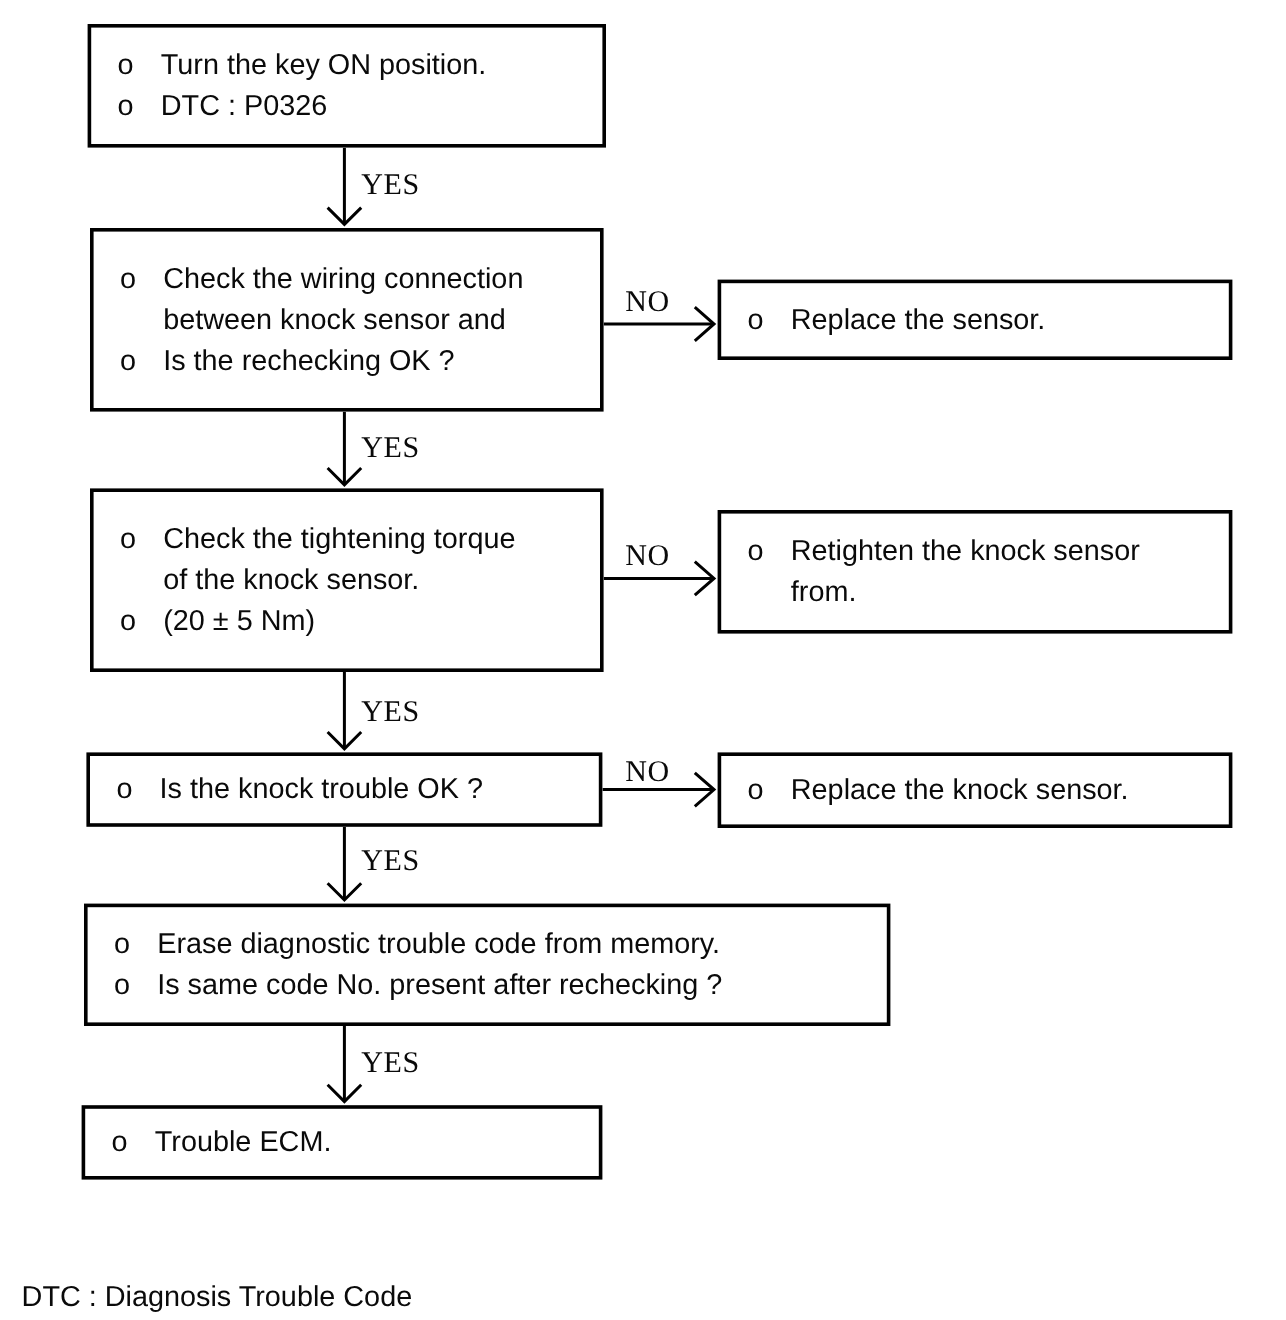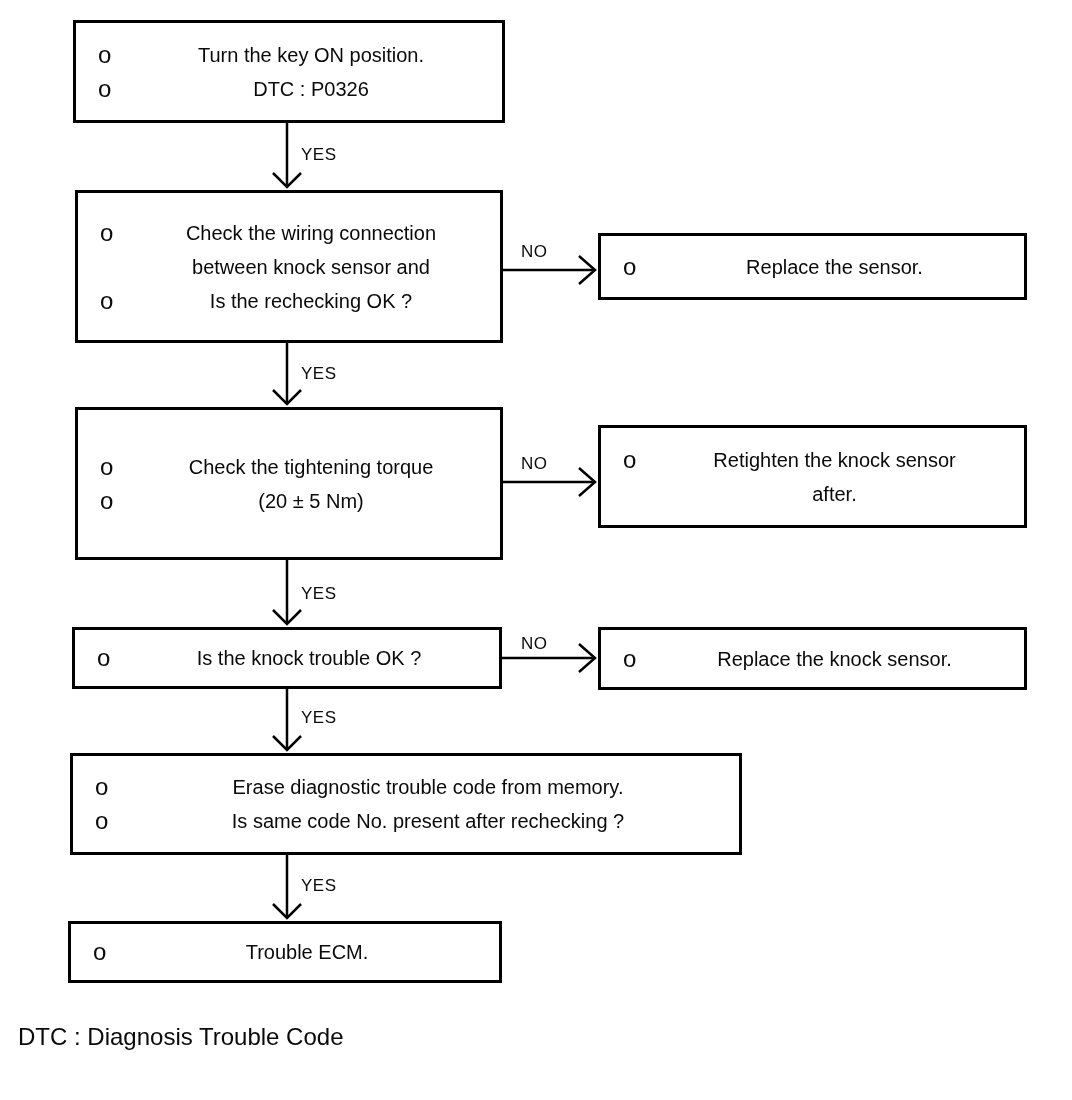--- a/index.html
+++ b/index.html
@@ -7,30 +7,30 @@
     position:relative;width:1072px;height:1100px;background:#ffffff;
     font-family:"Liberation Sans", sans-serif;color:#0a0a0a;overflow:hidden;
   }
   .box{
     position:absolute;box-sizing:border-box;border:3px solid #000;background:#fff;
     display:flex;flex-direction:column;justify-content:center;
     padding:4px 14px 4px 22px;
   }
   .row{display:flex;align-items:flex-start;}
   .marker{flex:0 0 36px;font-size:24px;line-height:34px;}
-  .text{flex:1;font-size:20px;line-height:34px;text-align:center;}
+  .text{flex:1;font-size:24px;line-height:34px;}
   .line{display:block;white-space:nowrap;}
   .conn-label{
-    position:absolute;font-size:17px;line-height:28px;letter-spacing:0.5px;
+    position:absolute;font-size:25px;line-height:28px;letter-spacing:0.5px;font-family:Liberation Serif, serif;
   }
   .connectors{position:absolute;left:0;top:0;}
   .footnotes{
     position:absolute;left:18px;top:1020px;font-size:24px;line-height:34px;
   }
-  .footnote-line{display:block;white-space:nowrap;}
+  .footnote-line{display:block;white-space:nowrap;margin-top:44px;}
 </style>
 </head>
 <body>
 
 <div class="canvas">
 
   <svg class="connectors" width="1072" height="1100" viewBox="0 0 1072 1100" stroke="#000" stroke-width="2.5" fill="none">
 
     <g>
       <line x1="287" y1="123" x2="287" y2="187"></line>
@@ -96,20 +96,21 @@
           <span class="line">Is the rechecking OK ?</span>
         </span>
     </div>
   </div>
 
   <div class="box" style="left:75px;top:407px;width:428px;height:153px">
     <div class="row">
       <span class="marker">o</span>
       <span class="text">
         <span class="line">Check the tightening torque</span>
+        <span class="line">of the knock sensor.</span>
       </span>
     </div>
     <div class="row">
       <span class="marker">o</span>
       <span class="text">
         <span class="line">(20 ± 5 Nm)</span>
       </span>
     </div>
   </div>
 
@@ -153,21 +154,21 @@
           <span class="line">Replace the sensor.</span>
         </span>
     </div>
   </div>
 
   <div class="box" style="left:598px;top:425px;width:429px;height:103px">
     <div class="row">
       <span class="marker">o</span>
       <span class="text">
         <span class="line">Retighten the knock sensor</span>
-        <span class="line">after.</span>
+        <span class="line">from.</span>
       </span>
     </div>
   </div>
 
   <div class="box" style="left:598px;top:627px;width:429px;height:63px">
     <div class="row">
       <span class="marker">o</span>
       <span class="text">
           <span class="line">Replace the knock sensor.</span>
         </span>

